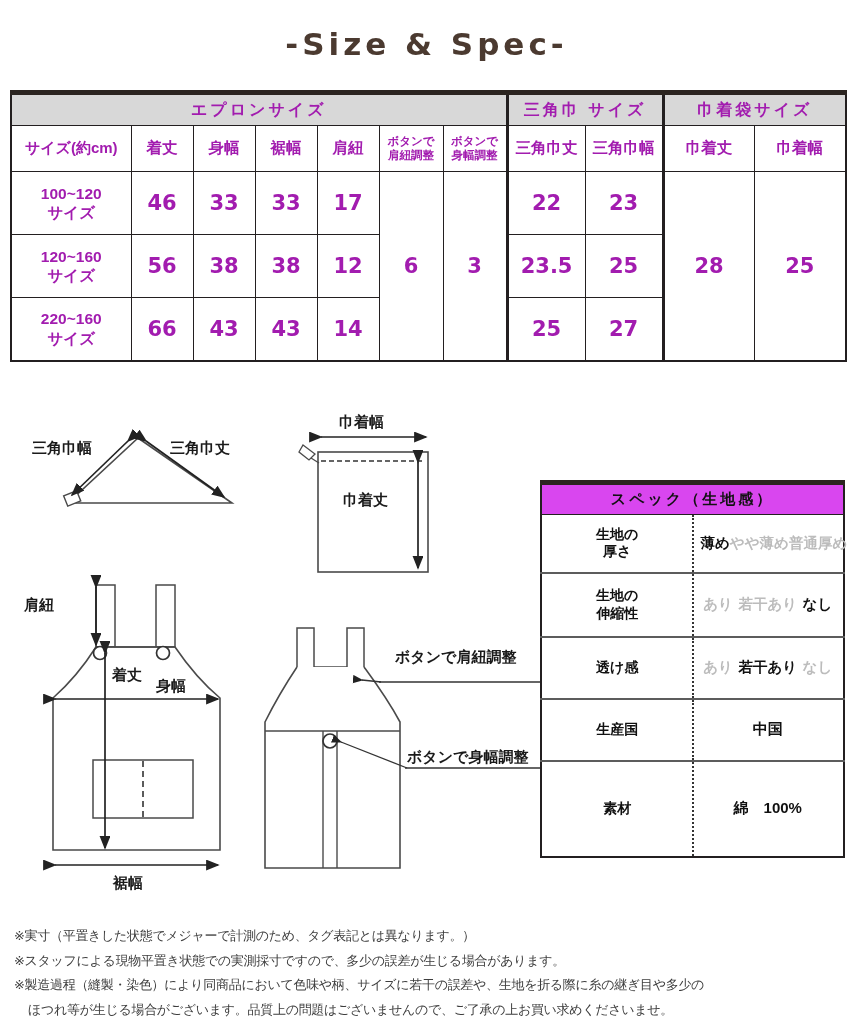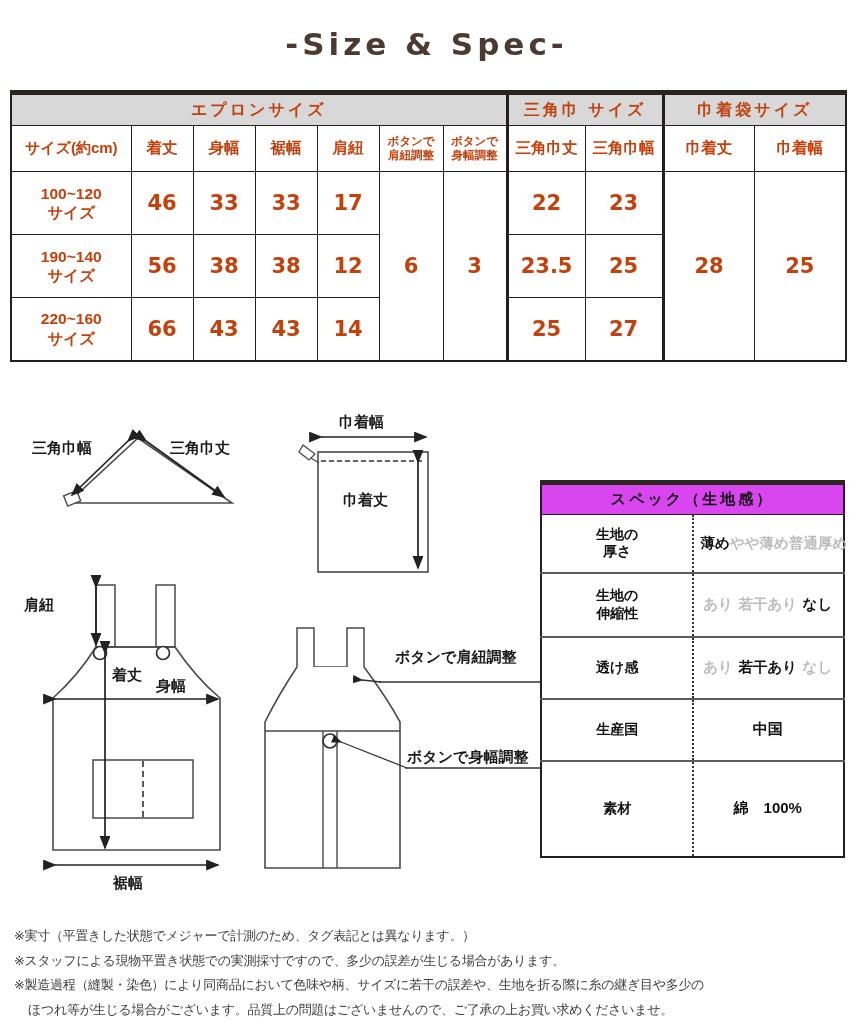--- a/index.html
+++ b/index.html
@@ -28,21 +28,21 @@
   }
   table.size-table {
     width: 835px; border-collapse: collapse;
     border: 2px solid #231f20;
     border-top: 5px solid #2b2420;
     table-layout: fixed;
   }
   table.size-table td, table.size-table th {
     border: 1px solid #231f20;
     text-align: center; vertical-align: middle;
-    font-weight: bold; color: #c2410c;
+    font-weight: bold; color: #a21caf;
   }
   .grp-head {
     background: #d8d8d8;
     font-size: 16px; letter-spacing: 3px; height: 33px;
     font-weight: bold;
   }
   .col-head { height: 46px; font-size: 15.5px; }
   .col-head.small { font-size: 11.5px; line-height: 1.15; letter-spacing: 0px; }
   .col-head.wide { font-size: 15px; letter-spacing: 0px; }
   .row-label { font-size: 15.5px; line-height: 1.25; height: 63px; }
@@ -156,21 +156,21 @@
         <td class="val" rowspan="3">6</td>
         <td class="val" rowspan="3">3</td>
         <td class="val sep-l">22</td>
         <td class="val">23</td>
         <td class="val sep-l" rowspan="3">28</td>
         <td class="val" rowspan="3">25</td>
       </tr>
 
       <tr>
         <td class="row-label">
-          <span>190~140</span><br>
+          <span>120~160</span><br>
           <span>サイズ</span>
         </td>
         <td class="val">56</td>
         <td class="val">38</td>
         <td class="val">38</td>
         <td class="val">12</td>
         <td class="val sep-l">23.5</td>
         <td class="val">25</td>
       </tr>
 

